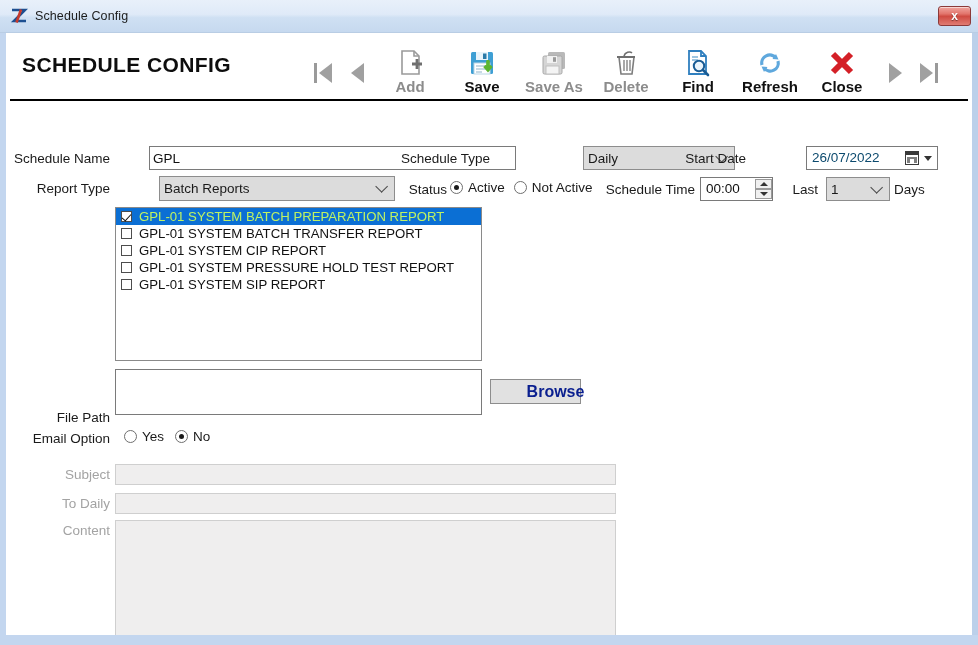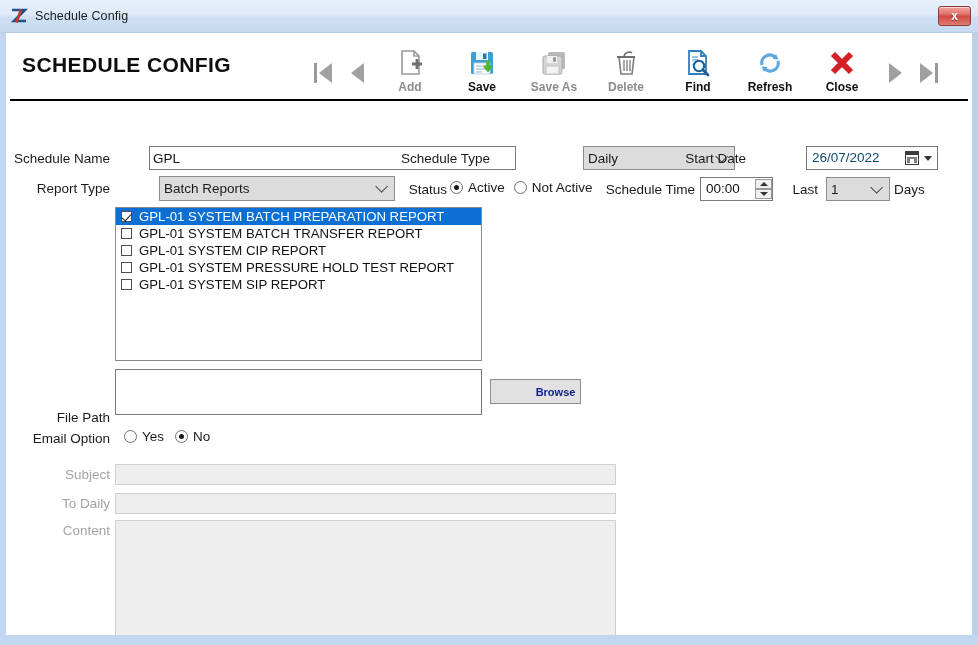--- a/index.html
+++ b/index.html
@@ -89,21 +89,21 @@
     height: 52px; display: flex; align-items: flex-start;
   }
   .tbtn {
     display: flex; flex-direction: column; align-items: center;
     justify-content: flex-start;
     width: 72px; height: 52px; cursor: pointer;
     user-select: none;
   }
   .tbtn .glyph { height: 32px; display: flex; align-items: center; justify-content: center; }
   .tbtn .cap {
-    font-size: 12px; font-weight: bold; line-height: 14px; margin-top: 1px;
+    font-size: 15px; font-weight: bold; line-height: 14px; margin-top: 1px;
     color: #111111;
   }
   .tbtn.disabled .cap { color: #8c8c8c; }
 
   .navbtn { width: 34px; }
   .navbtn .glyph { height: 52px; }
 
   
   .arrow-l { width: 0; height: 0; border-top: 10px solid transparent; border-bottom: 10px solid transparent; border-right: 13px solid #a0a0a0; }
   .arrow-r { width: 0; height: 0; border-top: 10px solid transparent; border-bottom: 10px solid transparent; border-left: 13px solid #a0a0a0; }
@@ -171,37 +171,37 @@
   .listbox {
     position: absolute;
     border: 1px solid #8a8a8a; background: #ffffff;
     overflow: hidden;
   }
   .li {
     display: flex; align-items: center; height: 17px;
     padding-left: 5px; font-size: 13.2px; color: #111111;
     white-space: nowrap; cursor: pointer;
   }
-  .li.sel { background: #0b6fd4; color: #ffffff; }
+  .li.sel { background: #0b6fd4; color: #bef264; }
   .cb {
     width: 11px; height: 11px; border: 1px solid #4d4d4d;
     background: #ffffff; margin-right: 7px; position: relative;
     flex: 0 0 auto;
   }
   .cb.ck::after {
     content: ""; position: absolute; left: 2px; top: 0px;
     width: 4px; height: 8px; border: solid #111111;
     border-width: 0 1.6px 1.6px 0; transform: rotate(42deg);
   }
 
   
   .btn {
     position: absolute;
     border: 1px solid #8d8d8d; background: #e1e1e1;
-    font-size: 11px; font-weight: bold; color: #0a1f8f;
+    font-size: 16px; font-weight: bold; color: #0a1f8f;
     display: flex; align-items: center; justify-content: center;
     cursor: pointer;
     padding-left: 40px;
   }
 
   
   .spin {
     position: absolute; width: 17px;
     display: flex; flex-direction: column;
   }

